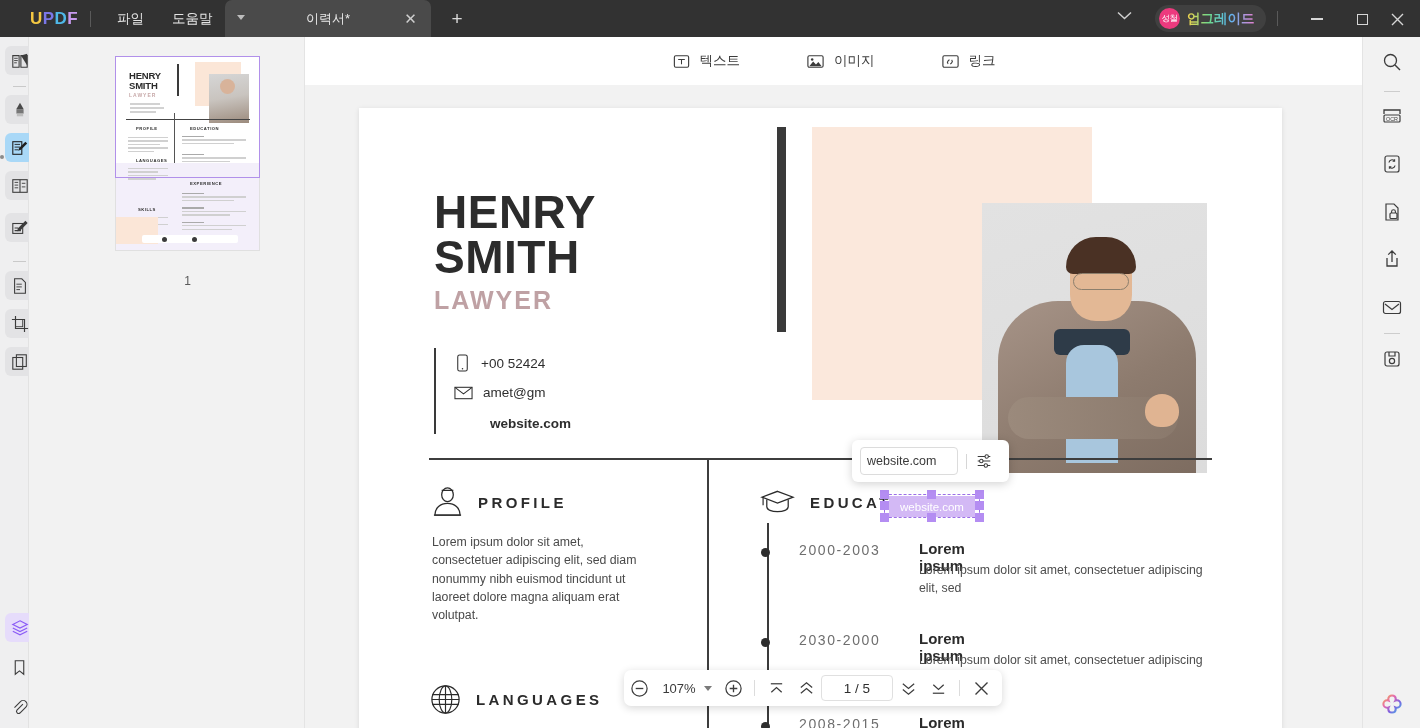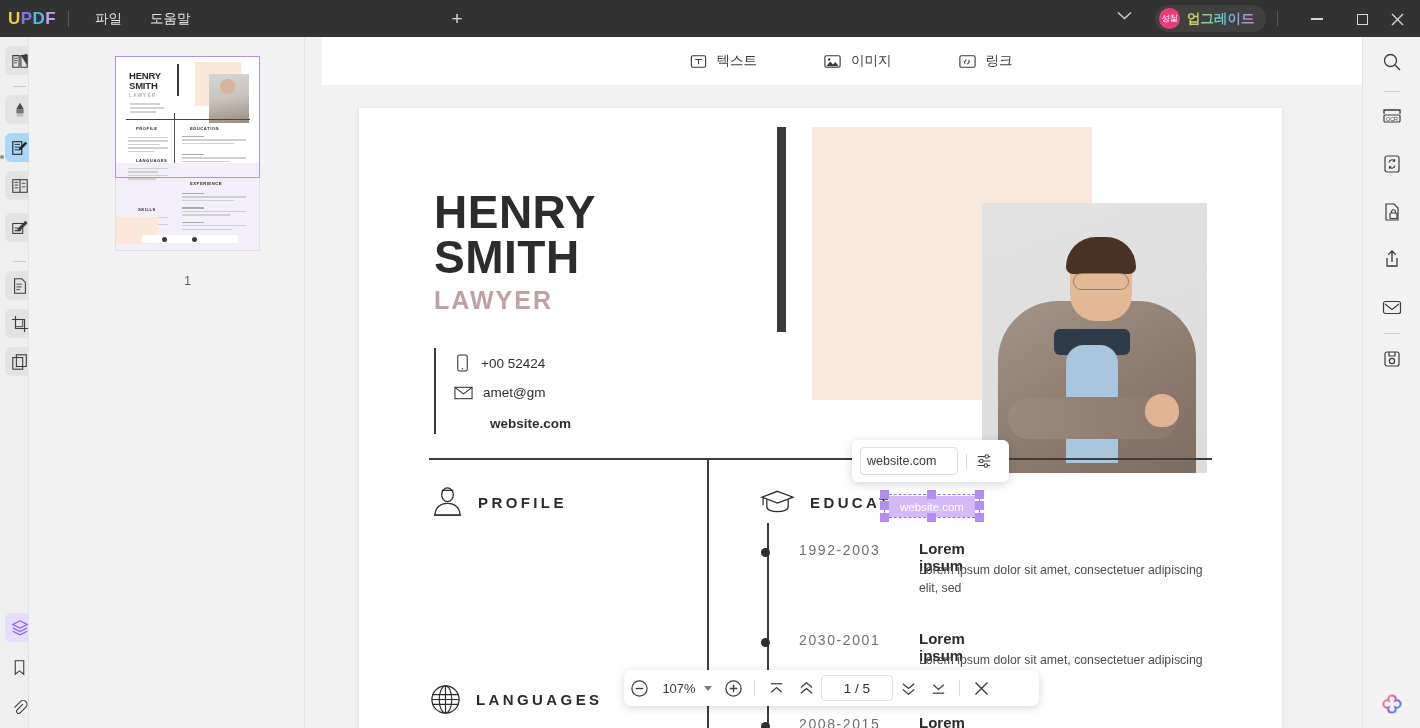--- a/index.html
+++ b/index.html
@@ -8,21 +8,21 @@
     font-family: "Liberation Sans", "DejaVu Sans", sans-serif;
     background: #f2f2f2;
   }
   .app { position: relative; width: 1420px; height: 728px; background: #f2f2f2; }
 
   
   .titlebar {
     position: absolute; left: 0; top: 0; width: 1420px; height: 37px;
     background: #323232; display: flex; align-items: center;
   }
-  .logo { margin-left: 8px; font-size: 17px; font-weight: bold; letter-spacing: .4px; }
+  .logo { margin-left: 30px; font-size: 17px; font-weight: bold; letter-spacing: .4px; }
   .logo .u { color: #f5c842; } .logo .p { color: #7b77e8; }
   .logo .d { color: #4fb8e8; } .logo .f { color: #c89af0; }
   .tb-sep { width: 1px; height: 16px; background: #5a5a5a; margin: 0 12px; }
   .menu-item {
     color: #e4e4e4; font-size: 13.5px; padding: 6px 14px; border-radius: 4px; cursor: default;
   }
   .tab {
     position: absolute; left: 225px; top: 0; width: 206px; height: 37px;
     background: #4a4a4a; border-radius: 7px 7px 0 0;
     display: flex; align-items: center; justify-content: center;
@@ -121,21 +121,21 @@
   .mini-head { position: absolute; font-size: 4.2px; font-weight: bold; letter-spacing: .5px; color: #2f2f2f; }
   .mini-txt { position: absolute; }
   .mini-txt .l { height: 1.3px; background: #d0d0d0; margin-bottom: 2.2px; }
   .mini-lower { position: absolute; left: 0; top: 106px; width: 143px; height: 87px; background: #f3effa; }
   .mini-peach2 { position: absolute; left: 0; top: 160px; width: 42px; height: 27px; background: #fbe6d7; }
   .mini-footbar { position: absolute; left: 26px; top: 178px; width: 96px; height: 8px; background: #fff; border-radius: 2px; }
   .mini-dot { position: absolute; top: 180px; width: 5px; height: 5px; border-radius: 50%; background: #3a3a3a; }
 
   
   .doc-toolbar {
-    position: absolute; left: 322px; top: 37px; width: 1057px; height: 48px;
+    position: absolute; left: 305px; top: 37px; width: 1057px; height: 48px;
     background: #fff; display: flex; justify-content: center; gap: 48px;
   }
   .dt-item { display: flex; align-items: center; gap: 9px; padding: 5px 9px; border-radius: 5px; }
   .dt-label { font-size: 13.5px; color: #3b3b3b; }
 
   
   .doc-area {
     position: absolute; left: 305px; top: 85px; width: 1057px; height: 643px;
     background: #f2f2f2; overflow: hidden;
   }
@@ -246,21 +246,21 @@
   .link-fill {
     position: absolute; left: 9px; top: 6px; width: 86px; height: 21px;
     background: #d3b9f5; display: flex; align-items: center; justify-content: center;
     color: #fff; font-size: 11.5px;
   }
   .link-dash { position: absolute; inset: 4px 4px 4px 4px; border: 1.4px dashed #9b6ee8; }
   .handle { position: absolute; width: 9px; height: 9px; background: #b48df2; }
 
   
   .zoombar {
-    position: absolute; left: 624px; top: 670px; width: 415px; height: 36px;
+    position: absolute; left: 624px; top: 670px; width: 378px; height: 36px;
     background: #fff; border-radius: 7px; box-shadow: 0 2px 9px rgba(0,0,0,.16);
     display: flex; align-items: center; z-index: 40;
   }
   .zb-btn { width: 30px; height: 36px; display: flex; align-items: center; justify-content: center; color: #3c3c3c; }
   .zb-pct { font-size: 13px; color: #3a3a3a; width: 50px; text-align: center; }
   .zb-caret { width: 0; height: 0; border-left: 4px solid transparent; border-right: 4px solid transparent; border-top: 5px solid #7a7a7a; }
   .zb-sep { width: 1px; height: 16px; background: #dcdcdc; margin: 0 6px; }
   .zb-page {
     width: 72px; height: 26px; border: 1px solid #e0e0e0; border-radius: 4px;
     display: flex; align-items: center; justify-content: center; font-size: 13.5px; color: #2e2e2e;
@@ -284,20 +284,25 @@
 
 <div class="app">
 
   <div class="titlebar">
     <div class="logo"><span class="u">U</span><span class="p">P</span><span class="d">D</span><span class="f">F</span></div>
     <div class="tb-sep"></div>
     <div class="menu-item">파일</div>
     <div class="menu-item">도움말</div>
   </div>
 
+  <div class="tab">
+    <div class="tab-caret"></div>
+    <div class="tab-title">이력서*</div>
+    <div class="tab-close">✕</div>
+  </div>
   <div class="tab-add">+</div>
 
   <div class="tb-chevron">
     <svg width="15" height="9" viewBox="0 0 15 9">
         <path d="M1 1.5L7.5 7.5L14 1.5" stroke="#cfcfcf" stroke-width="1.5" fill="none"></path>
       </svg>
   </div>
 
   <div class="upgrade">
     <div class="avatar">성철</div>
@@ -576,42 +581,43 @@
         <span>
         <svg width="33" height="33" viewBox="0 0 34 34">
               <ellipse cx="17" cy="9" rx="6" ry="7" fill="none" stroke="#2b2b2b" stroke-width="1.3"></ellipse>
               <path d="M11 4.5h12" stroke="#2b2b2b" stroke-width="1.3"></path>
               <path d="M4 30c0-7.5 5.8-12 13-12s13 4.5 13 12z" fill="none" stroke="#2b2b2b" stroke-width="1.3"></path>
               <path d="M3 30h28" stroke="#2b2b2b" stroke-width="1.3"></path>
             </svg>
           </span>
         <span class="sec-title">PROFILE</span>
       </div>
+      <div class="p-body">Lorem ipsum dolor sit amet, consectetuer adipiscing elit, sed diam nonummy nibh euismod tincidunt ut laoreet dolore magna aliquam erat volutpat.</div>
 
       <div class="sec-head sec-edu">
         <span>
         <svg width="37" height="28" viewBox="0 0 38 28">
               <path d="M19 3L35 9l-16 6L3 9z" fill="none" stroke="#2b2b2b" stroke-width="1.3"></path>
               <path d="M8 11.5V19c0 3 5 5 11 5s11-2 11-5v-7.5" fill="none" stroke="#2b2b2b" stroke-width="1.3"></path>
               <path d="M4.2 9.4v8" stroke="#2b2b2b" stroke-width="1.2"></path>
             </svg>
           </span>
         <span class="sec-title">EDUCATION</span>
       </div>
       <div class="edu-line"></div>
 
       <div class="edu-item" style="top:434px">
         <div class="edu-dot"></div>
-        <div class="edu-date">1992-2003</div>
+        <div class="edu-date">2000-2003</div>
         <div class="edu-title">Lorem ipsum</div>
         <div class="edu-desc">Lorem ipsum dolor sit amet, consectetuer adipiscing elit, sed</div>
       </div>
       <div class="edu-item" style="top:524px">
         <div class="edu-dot"></div>
-        <div class="edu-date">2030-2001</div>
+        <div class="edu-date">2030-2000</div>
         <div class="edu-title">Lorem ipsum</div>
         <div class="edu-desc">Lorem ipsum dolor sit amet, consectetuer adipiscing elit, sed</div>
       </div>
       <div class="edu-item" style="top:608px">
         <div class="edu-dot"></div>
         <div class="edu-date">2008-2015</div>
         <div class="edu-title">Lorem ipsum</div>
 
       </div>
 

